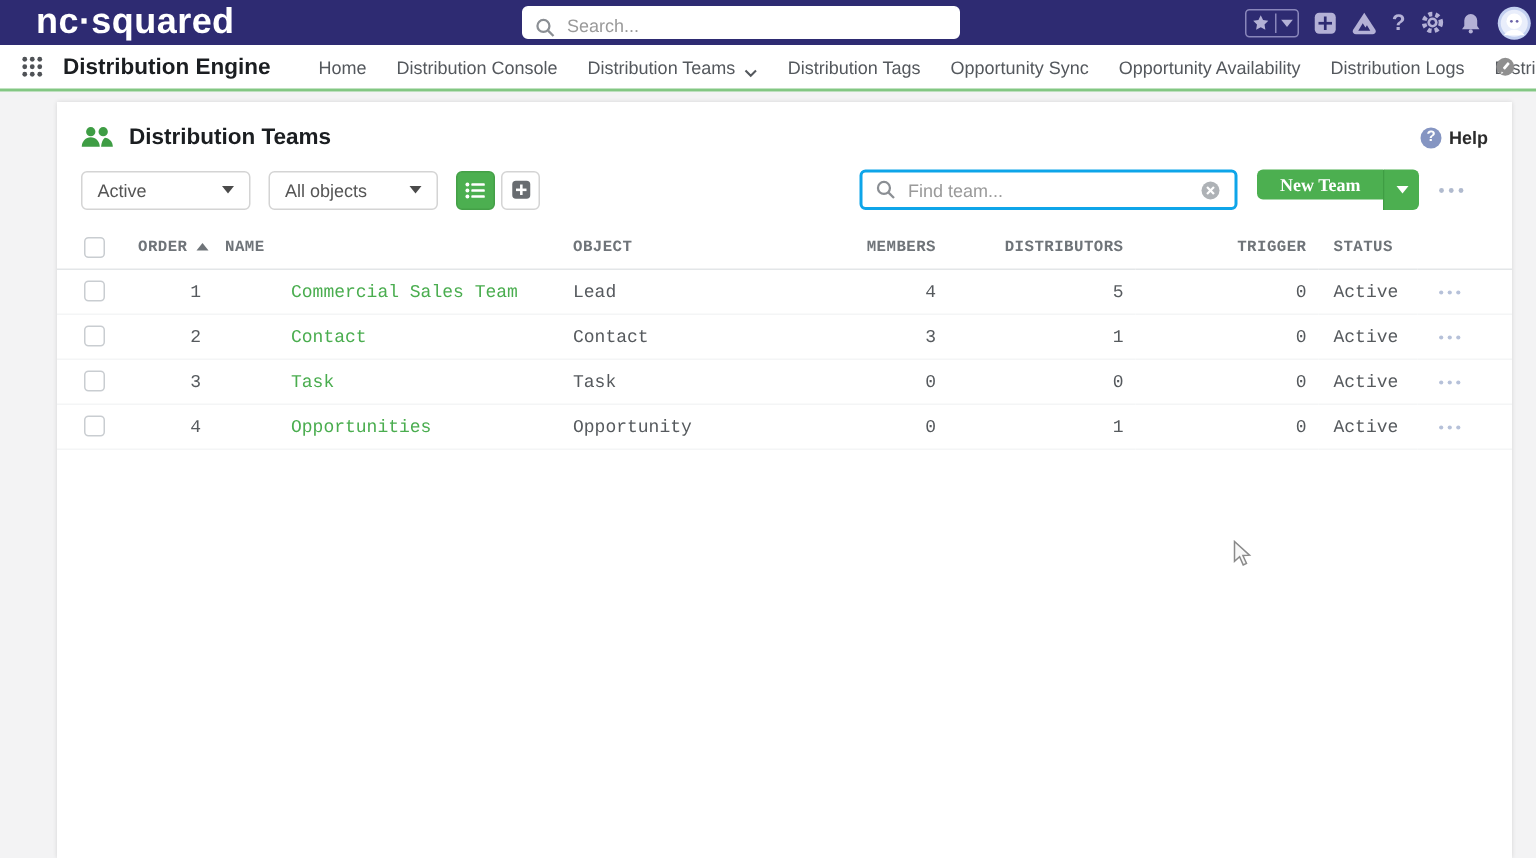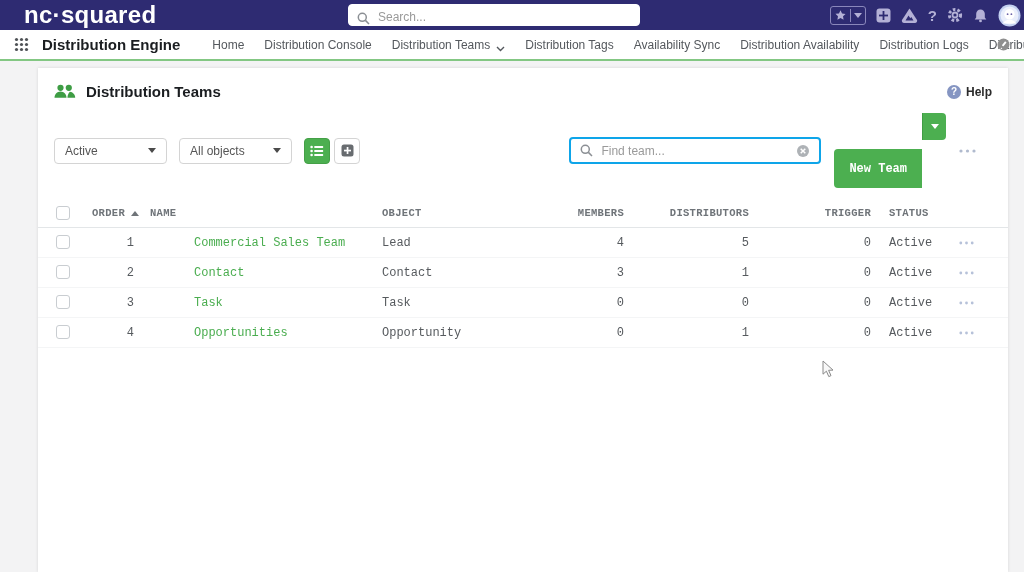--- a/index.html
+++ b/index.html
@@ -42,21 +42,21 @@
   .caret { width:0; height:0; border-left:4px solid transparent; border-right:4px solid transparent; border-top:5px solid #4a4a4a; }
   .caret.white { border-top-color:#fff; }
   .viewtoggle { display:flex; gap:4px; }
   .vt { width:26px; height:26px; border:1px solid #d4d4d4; border-radius:4px; background:#fff; display:flex; align-items:center; justify-content:center; padding:0; cursor:default; }
   .vt.active { background:#4caf50; border-color:#44a047; }
   .tright { display:flex; align-items:center; gap:13px; margin-right:16px; }
   .find { width:252px; height:27px; border:2px solid #0ea5e9; border-radius:4px; display:flex; align-items:center; padding:0 9px; background:#fff; }
   .find input { border:none; outline:none; flex:1; font-size:12px; margin-left:6px; color:#444; min-width:0; }
   .find input::placeholder { color:#9a9a9a; }
   .newteam { display:flex; }
-  .nt-main { background:#4caf50; color:#fff; border:none; height:39px; padding:0 15px; font-size:12px; font-weight:bold; border-radius:4px 0 0 4px; font-family:Liberation Mono, monospace; cursor:default;margin-top:36px; }
+  .nt-main { background:#4caf50; color:#fff; border:none; height:20px; padding:0 15px; font-size:12px; font-weight:bold; border-radius:4px 0 0 4px; font-family:Liberation Serif, serif; cursor:default; }
   .nt-arrow { background:#4caf50; border:none; border-left:1px solid #3f9d43; width:24px; height:27px; border-radius:0 4px 4px 0; display:flex; align-items:center; justify-content:center; cursor:default; }
   .dots { display:flex; align-items:center; cursor:default; }
   
   table { width:100%; border-collapse:collapse; table-layout:fixed;font-family:Liberation Mono, monospace; }
   th { font-size:10.5px; color:#6f7479; font-weight:bold; text-align:left; padding:5px 8px 7px; border-bottom:1px solid #e3e6e8; letter-spacing:.3px; white-space:nowrap; }
   td { font-size:12px; color:#565a5e; padding:0 8px; height:30px; border-bottom:1px solid #f4f5f6; white-space:nowrap; overflow:hidden; }
   .col-check { padding-left:18px; }
   .r { text-align:right; }
   .status-col { padding-left:10px; }
   .team-link { color:#4aad4f; text-decoration:none; cursor:pointer;margin-left:44px; }
@@ -165,24 +165,24 @@
       <span class="icon-wrap">
         <svg width="9" height="6" viewBox="0 0 9 6">
             <polyline points="1,1 4.5,4.5 8,1" fill="none" stroke="#54585d" stroke-width="1.4"></polyline>
           </svg>
       </span>
     </div>
     <div class="tab">
         <span>Distribution Tags</span>
       </div>
     <div class="tab">
-        <span>Availability Sync</span>
-      </div>
-    <div class="tab">
-        <span>Distribution Availability</span>
+        <span>Opportunity Sync</span>
+      </div>
+    <div class="tab">
+        <span>Opportunity Availability</span>
       </div>
     <div class="tab">
         <span>Distribution Logs</span>
       </div>
     <div class="tab">
         <span>Distribution Analytics</span>
       </div>
 
   </div>
   <span class="nav-edit">

